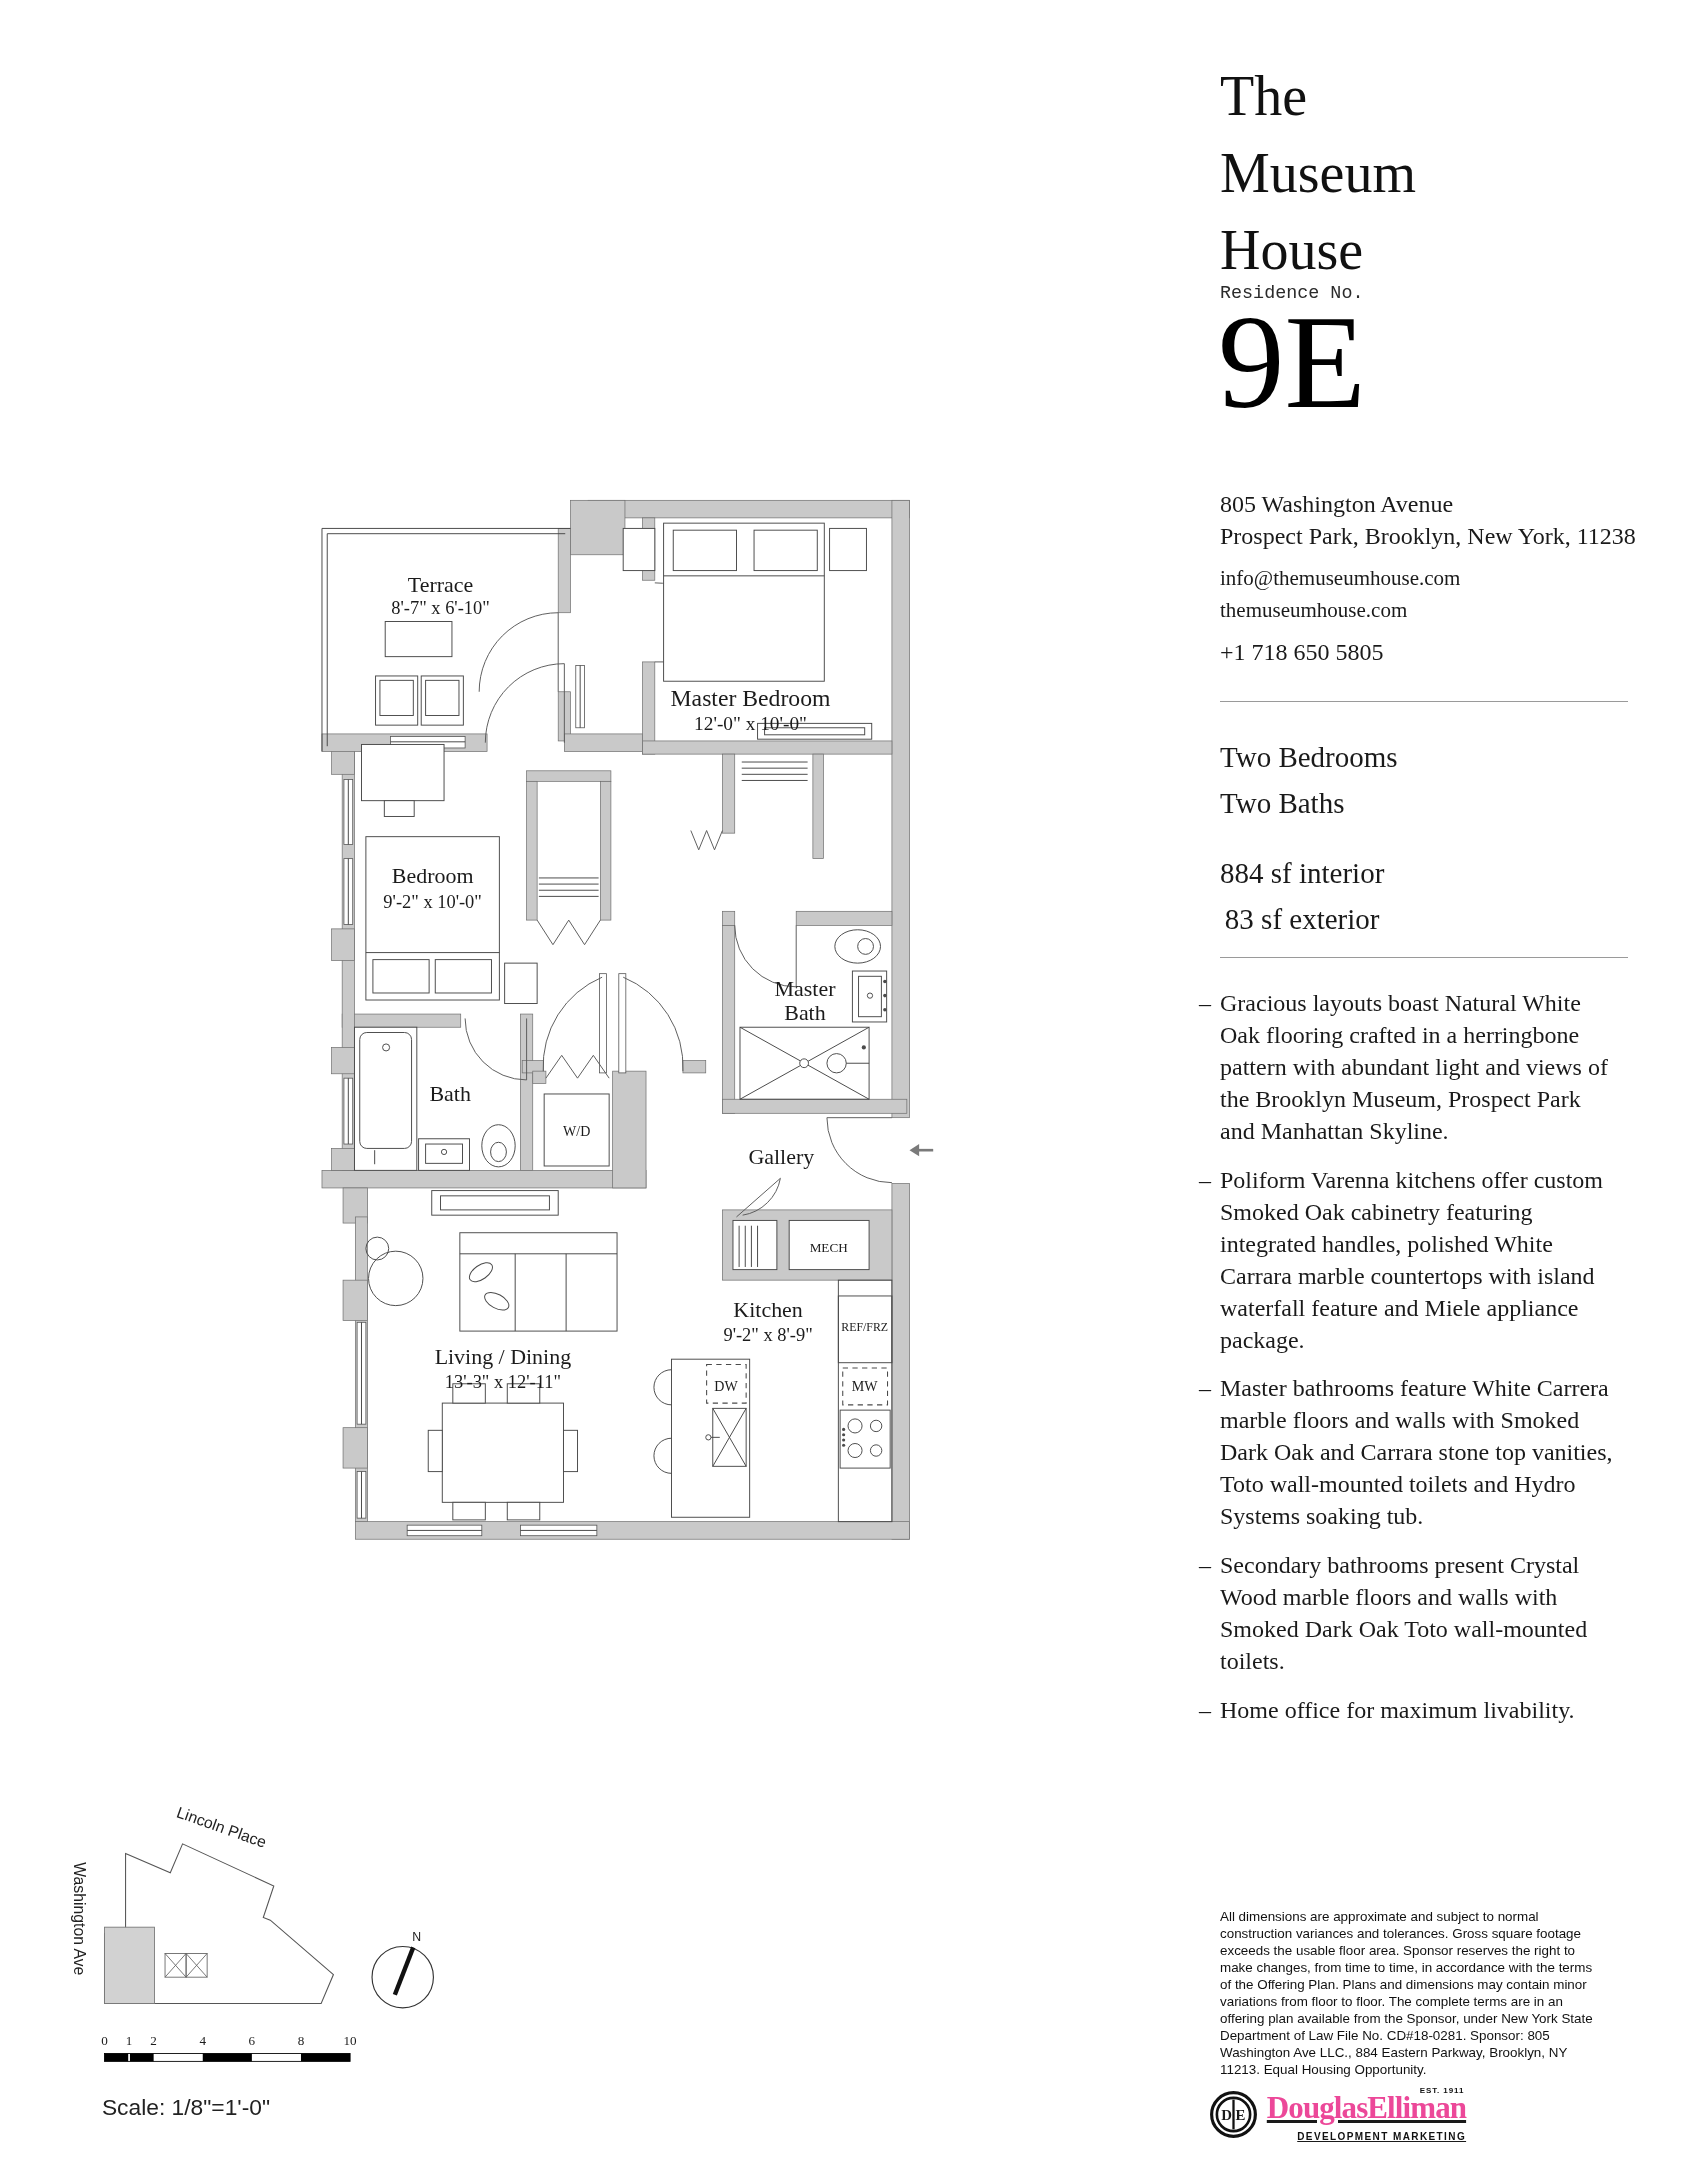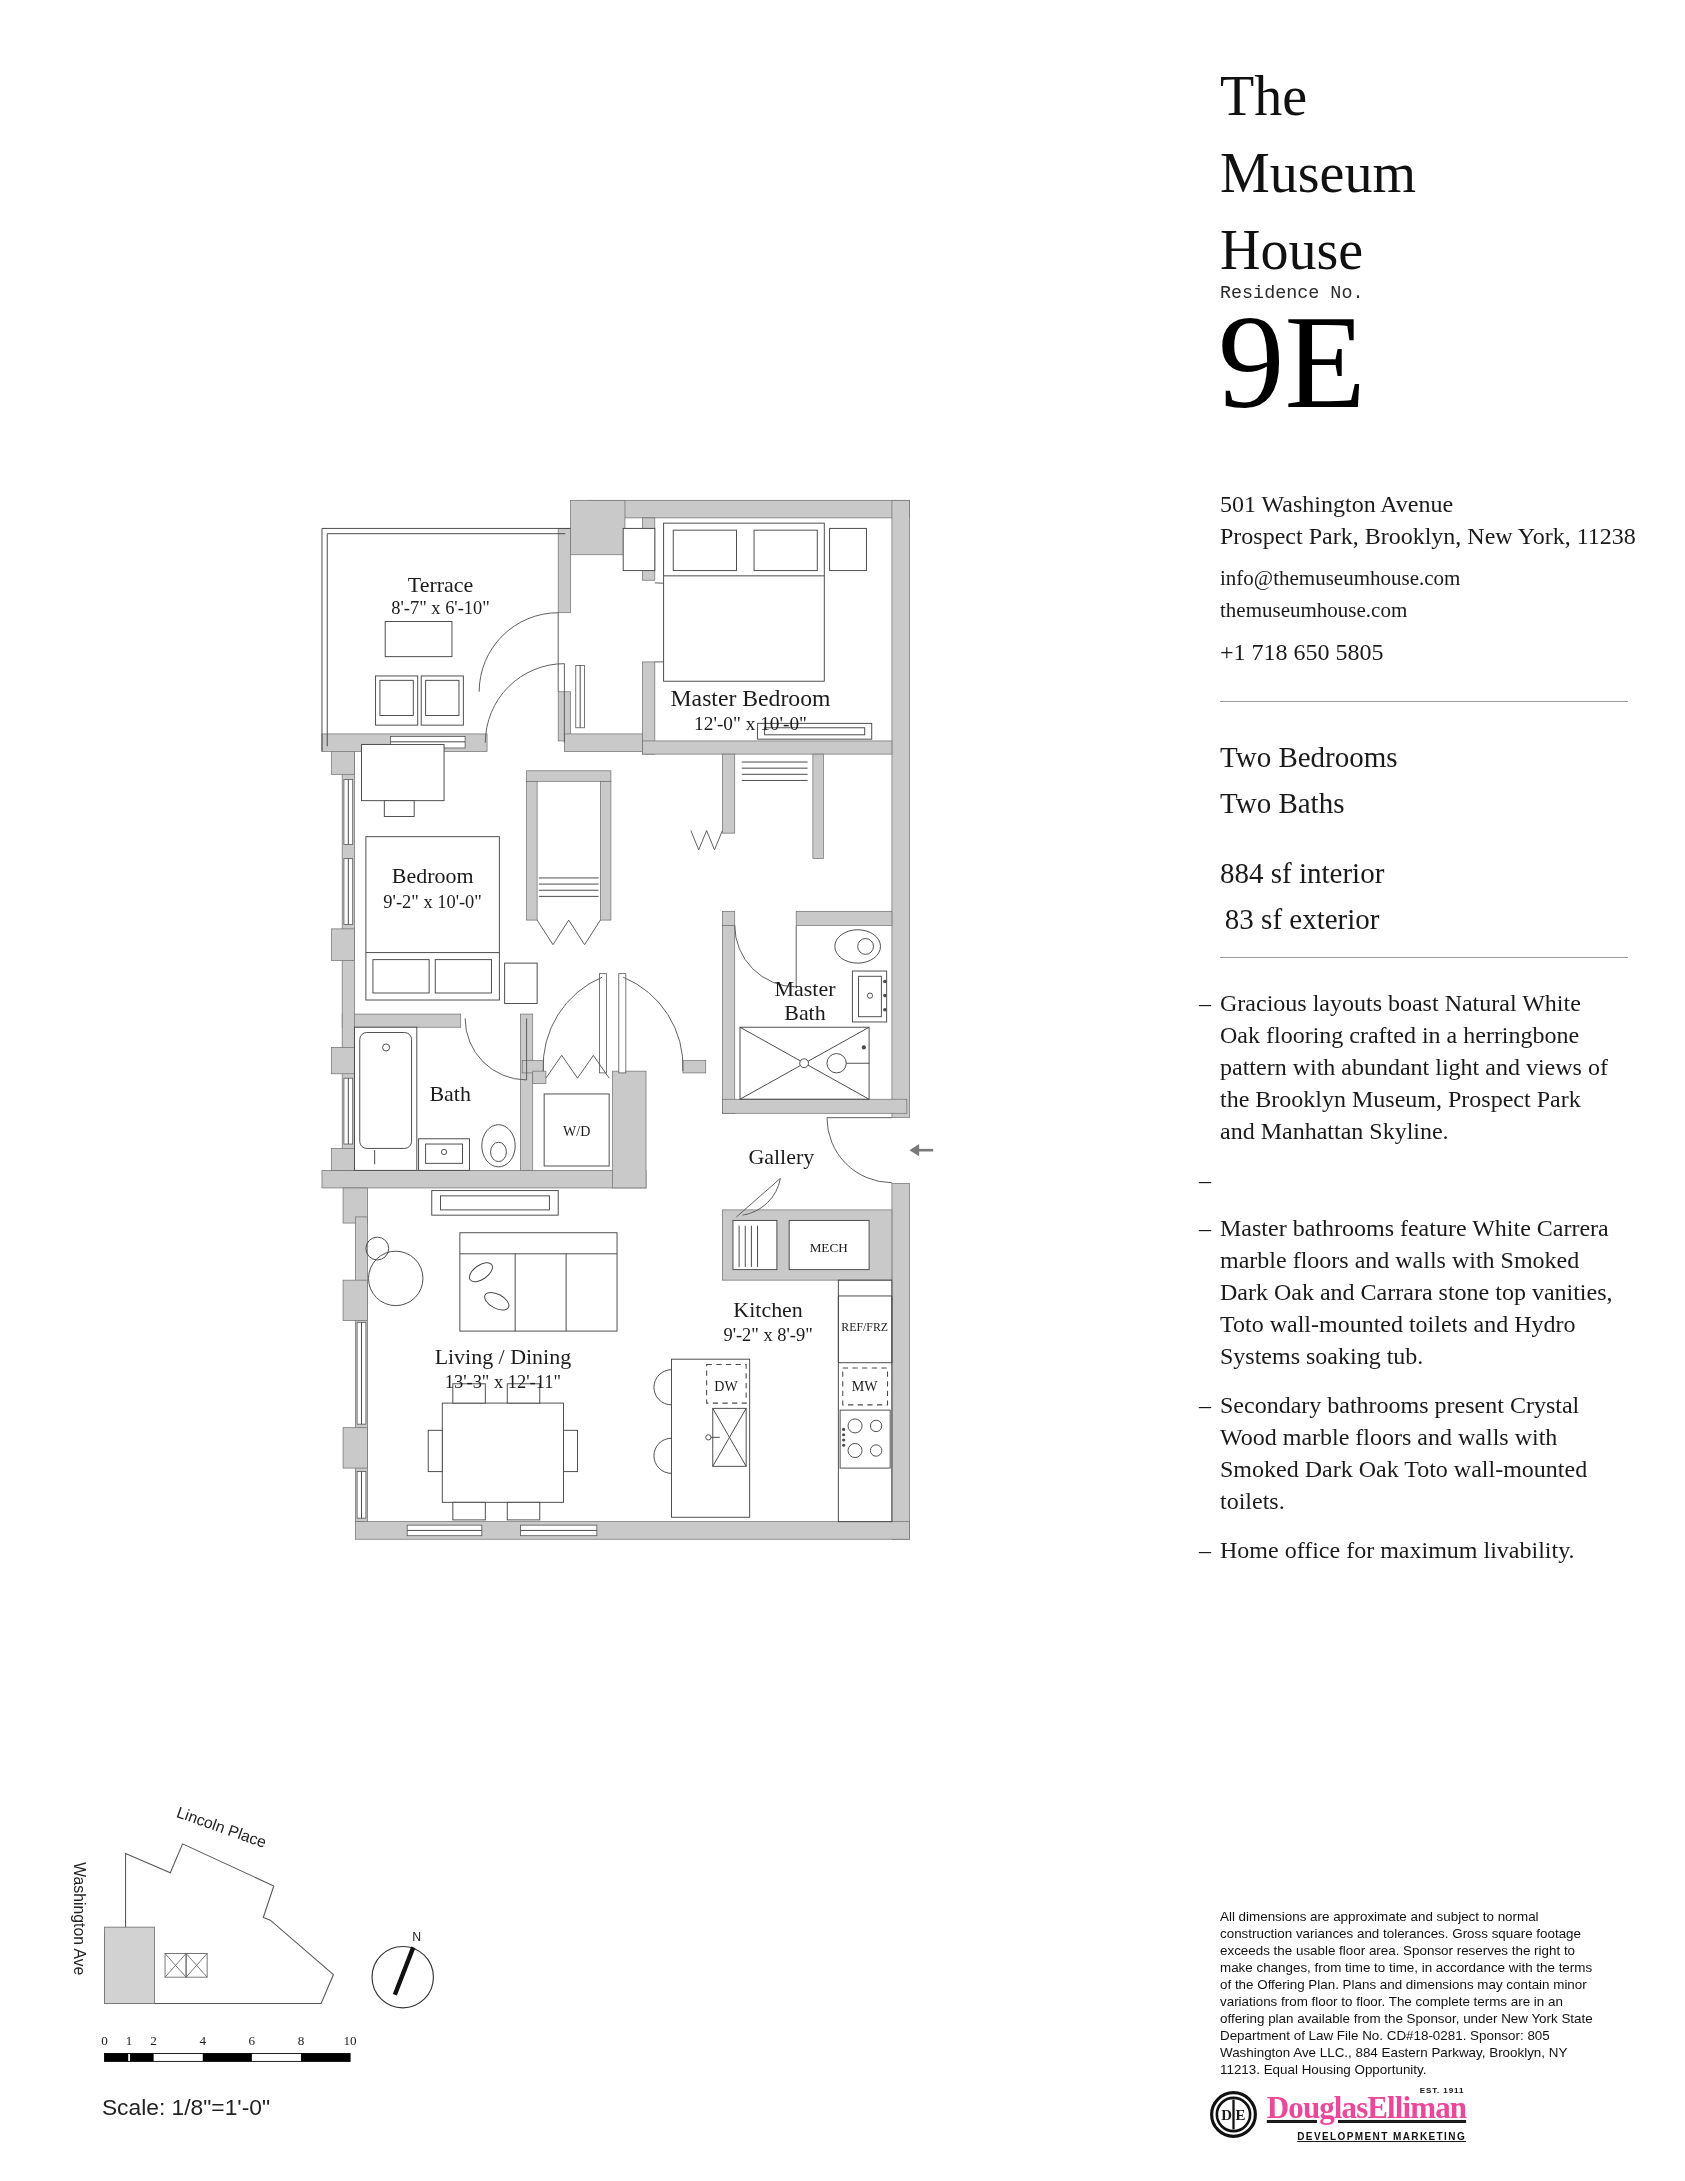--- a/index.html
+++ b/index.html
@@ -348,21 +348,21 @@
   <div class="abs" id="title">
     <div>The</div>
     <div>Museum</div>
     <div>House</div>
   </div>
 
   <div class="abs" id="res-label">Residence No.</div>
   <div class="abs" id="res-num">9E</div>
 
   <div class="abs" id="address">
-    <div>501 Washington Avenue</div>
+    <div>805 Washington Avenue</div>
     <div>Prospect Park, Brooklyn, New York, 11238</div>
   </div>
 
   <div class="abs" id="contact">
     <div>info@themuseumhouse.com</div>
     <div>themuseumhouse.com</div>
   </div>
 
   <div class="abs" id="phone">+1 718 650 5805</div>
 
@@ -380,20 +380,21 @@
 
   <div class="abs rule" id="rule2"></div>
 
   <div class="abs" id="features">
     <div class="feat">
       <span class="dash">–</span>
       <span class="ftext">Gracious layouts boast Natural White Oak flooring crafted in a herringbone pattern with abundant light and views of the Brooklyn Museum, Prospect Park and Manhattan Skyline.</span>
     </div>
     <div class="feat">
       <span class="dash">–</span>
+      <span class="ftext">Poliform Varenna kitchens offer custom Smoked Oak cabinetry featuring integrated handles, polished White Carrara marble countertops with island waterfall feature and Miele appliance package.</span>
     </div>
     <div class="feat">
       <span class="dash">–</span>
       <span class="ftext">Master bathrooms feature White Carrera marble floors and walls with Smoked Dark Oak and Carrara stone top vanities, Toto wall-mounted toilets and Hydro Systems soaking tub.</span>
     </div>
     <div class="feat">
       <span class="dash">–</span>
       <span class="ftext">Secondary bathrooms present Crystal Wood marble floors and walls with Smoked Dark Oak Toto wall-mounted toilets.</span>
     </div>
     <div class="feat">

